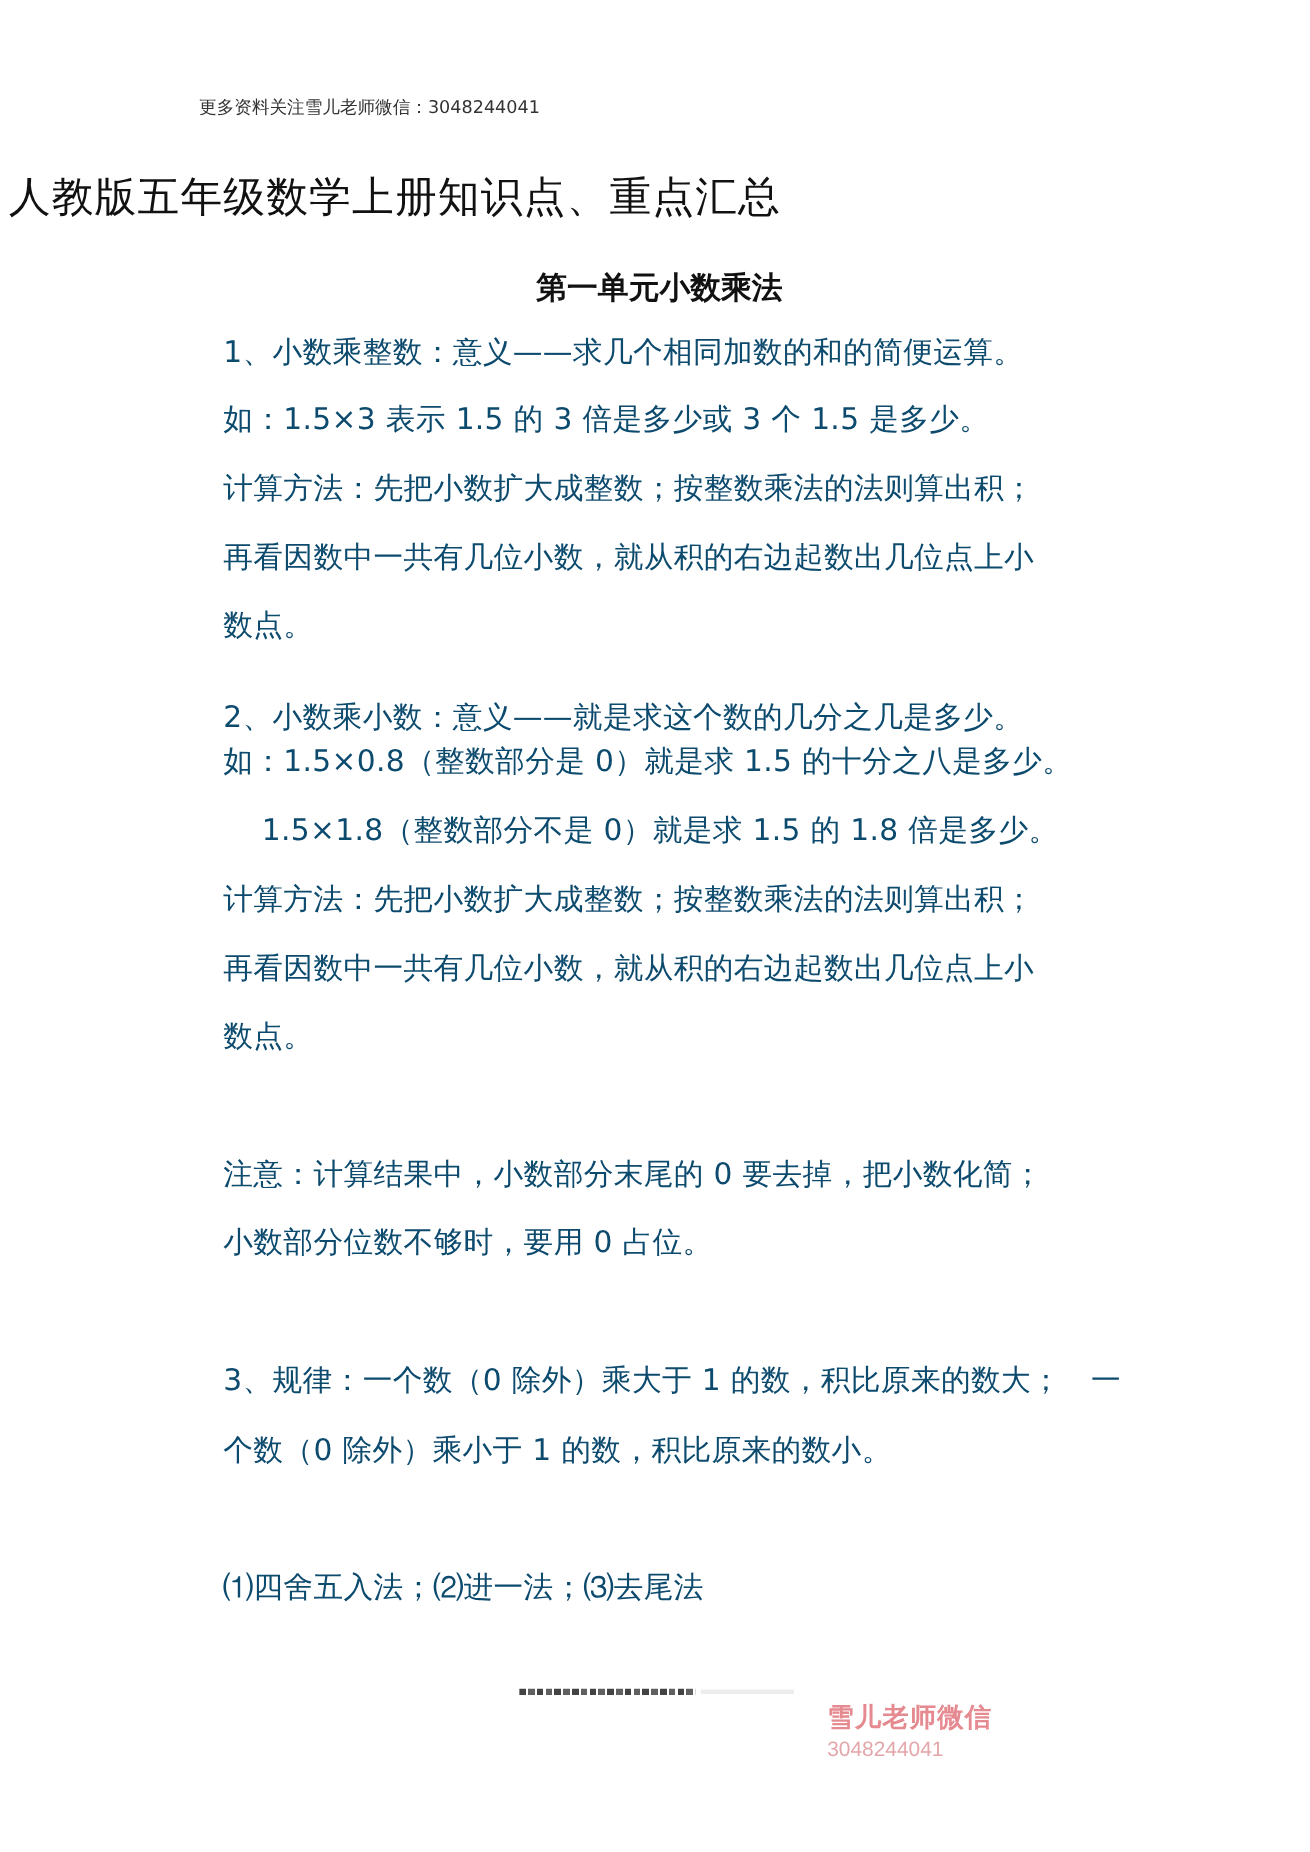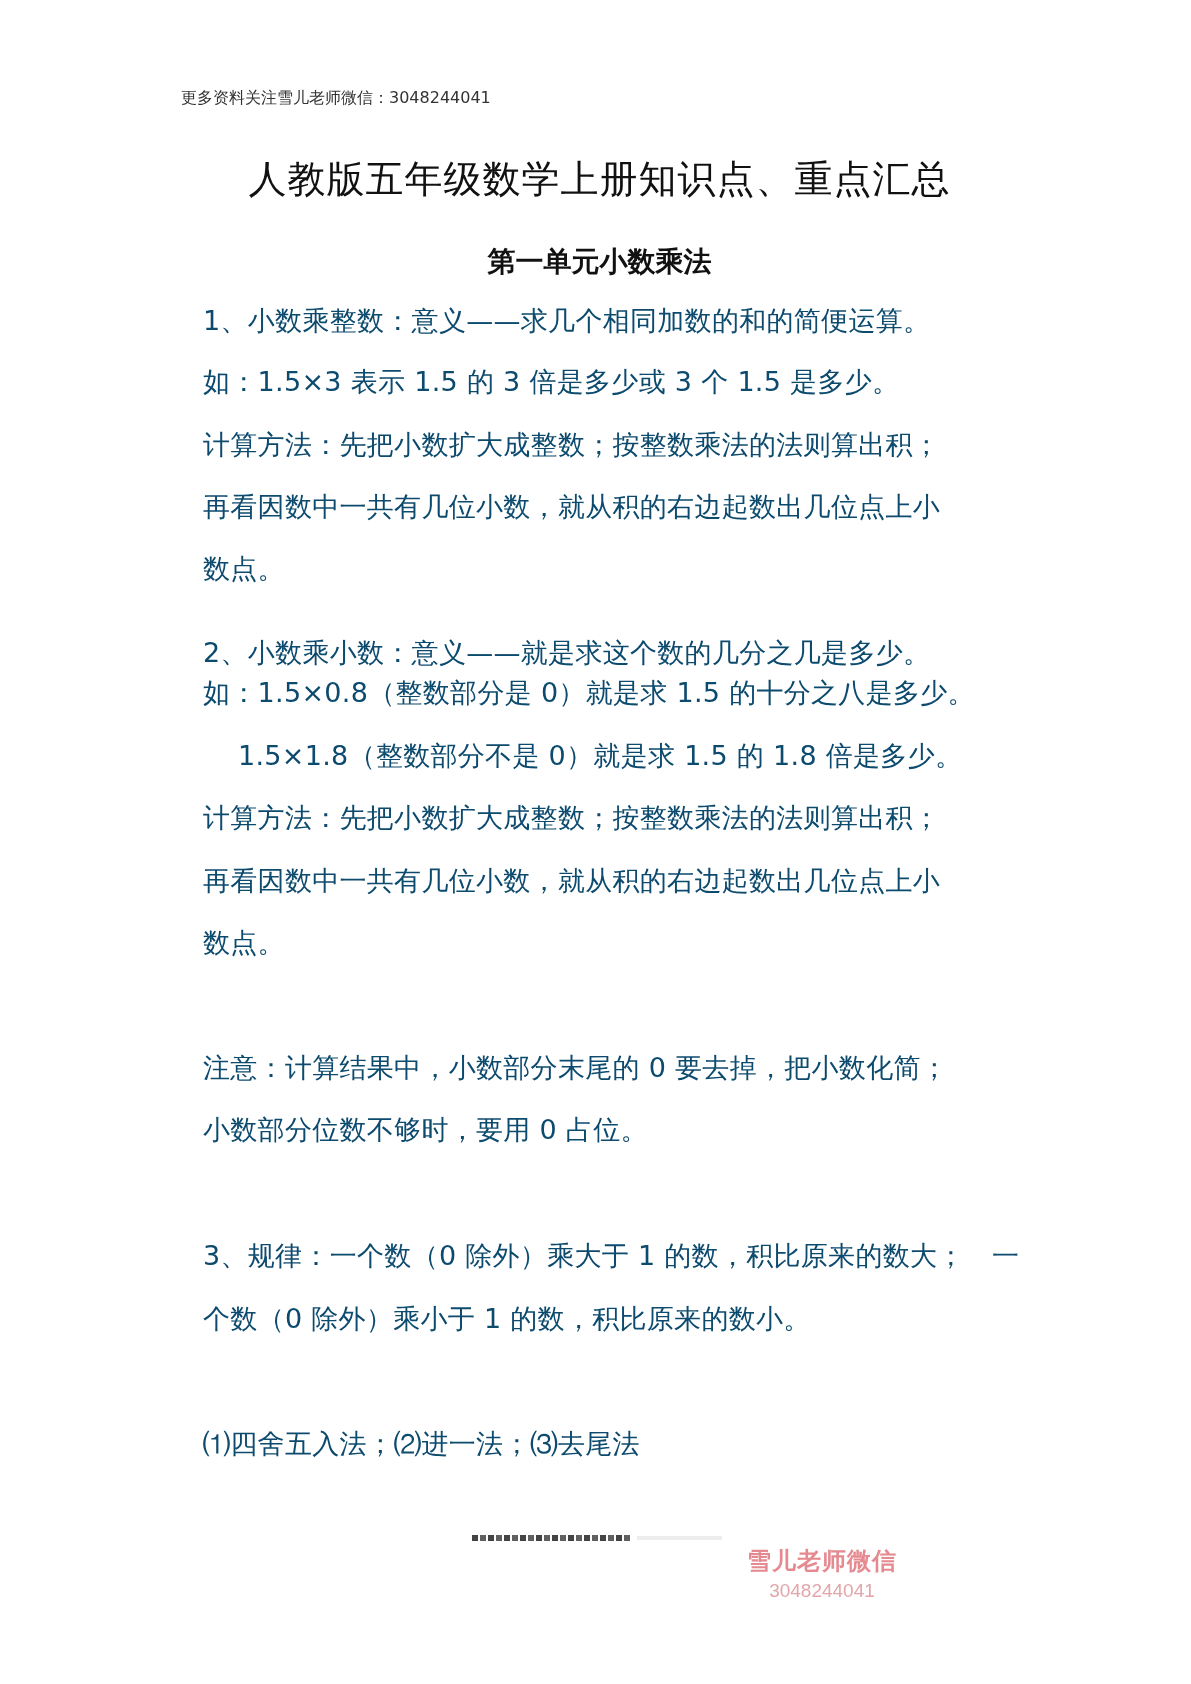--- a/index.html
+++ b/index.html
@@ -29,21 +29,20 @@
     font-size: 16px;
     color: #333333;
     white-space: nowrap;
     letter-spacing: 0px;
   }
   .doc-title {
     position: absolute;
     left: 0;
     width: 1191px;
     top: 154px;
-    text-align: center;
     font-size: 38px;
     font-weight: normal;
     color: #111111;
     letter-spacing: 1px;
     white-space: nowrap;
     padding-left: 8px;
     box-sizing: border-box;
   }
   .unit-title {
     position: absolute;
@@ -86,24 +85,23 @@
   }
   .faded-strip .light {
     position: absolute;
     left: 165px; top: 1px;
     width: 85px; height: 4px;
     background: #e6e6e6;
     opacity: 0.7;
   }
   .watermark {
     position: absolute;
-    left: 732px;
+    left: 752px;
     top: 1546px;
     width: 180px;
-    text-align: center;
   }
   .watermark .wm-name {
     display: block;
     font-family: "DejaVu Serif", "Liberation Serif", serif;
     font-size: 24px;
     font-weight: bold;
     color: #e58a90;
     letter-spacing: 1px;
     line-height: 30px;
   }

